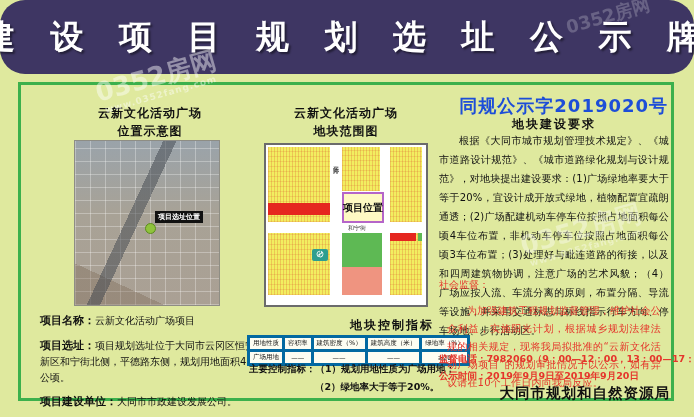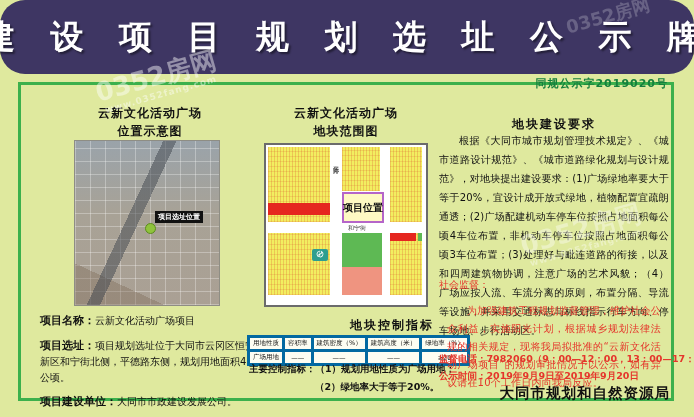--- a/index.html
+++ b/index.html
@@ -64,22 +64,22 @@
   .ind-heading{position:absolute;left:262px;top:317px;width:172px;text-align:right;
                font-weight:bold;font-size:12px;letter-spacing:2px;color:#111;}
   table.ind{position:absolute;left:247px;top:335px;border-collapse:collapse;background:#fdfdf2;}
   table.ind td{border:3px solid #0369a1;font-size:6.5px;text-align:center;padding:1px 3px;
                color:#111;white-space:nowrap;height:9px;}
   .ind-notes{position:absolute;left:249px;top:360px;width:210px;font-size:9.5px;color:#111;
              font-weight:bold;line-height:1.9;}
   .ind-notes .n2{padding-left:66px;}
 
   
-  .doc-num{position:absolute;left:440px;top:76px;width:228px;text-align:right;color:#15803d;
-           font-weight:bold;font-size:11px;letter-spacing:1px;}
+  .doc-num{position:absolute;left:440px;top:94px;width:228px;text-align:right;color:#1d4ed8;
+           font-weight:bold;font-size:18px;letter-spacing:1px;}
   .req-head{position:absolute;left:440px;top:116px;width:228px;text-align:center;color:#111;
             font-weight:bold;font-size:12px;letter-spacing:2px;}
   .req-body{position:absolute;left:439px;top:131px;width:230px;font-size:10px;color:#111;
             line-height:19px;text-align:justify;}
   .req-body p{margin:0;text-indent:2em;letter-spacing:0.2px;}
   .sup{position:absolute;left:439px;top:264px;width:230px;color:#e5352b;font-size:10px;line-height:18px;}
   .sup .sup-head{font-weight:normal;margin:12px 0 2px 0;}
   .sup p.body{margin:8px;text-indent:2em;text-align:justify;letter-spacing:0.2px;}
   .contact{position:absolute;left:439px;top:350px;width:232px;color:#e5352b;font-size:9.5px;
            font-weight:bold;line-height:17px;white-space:nowrap;}

